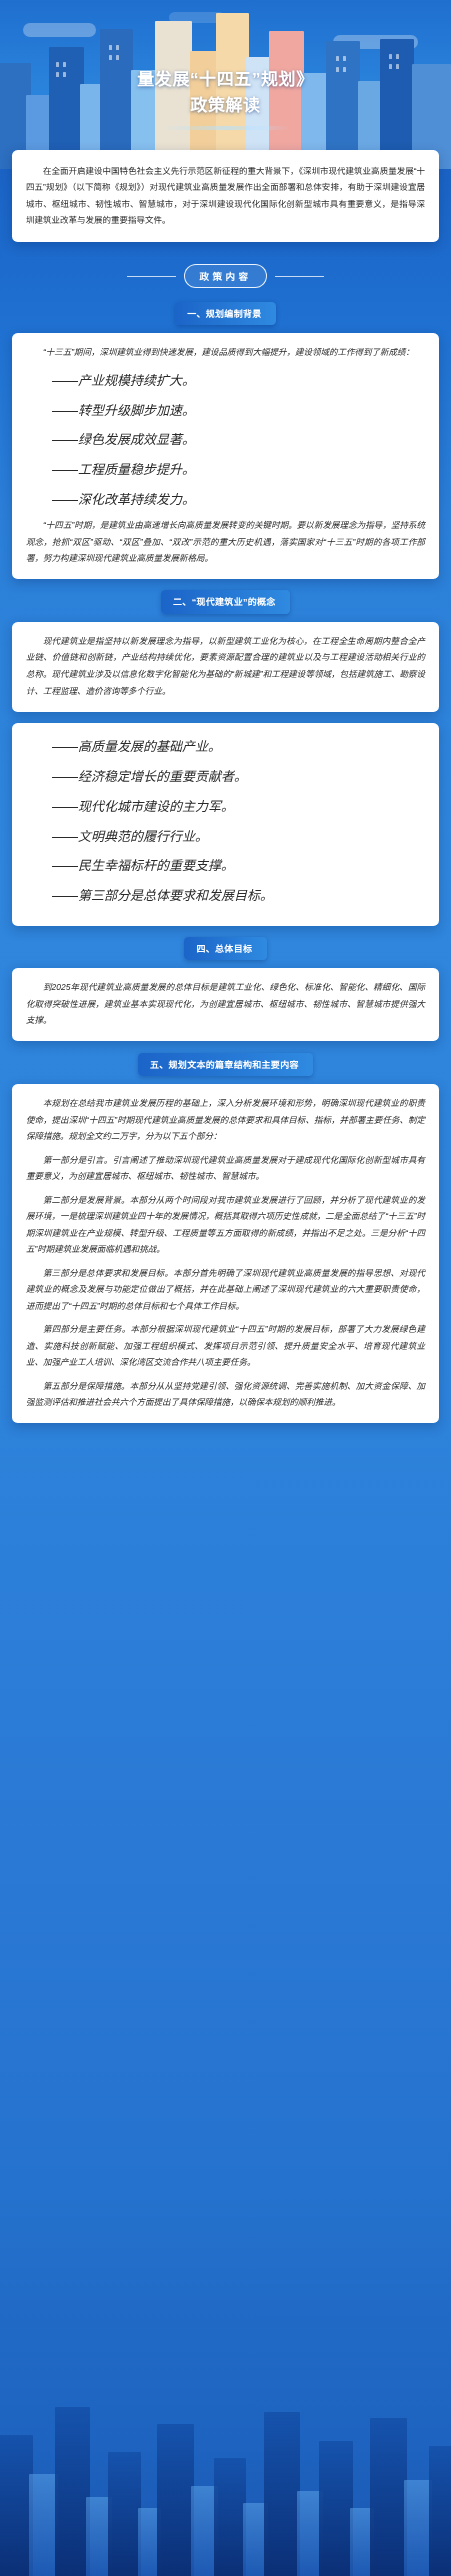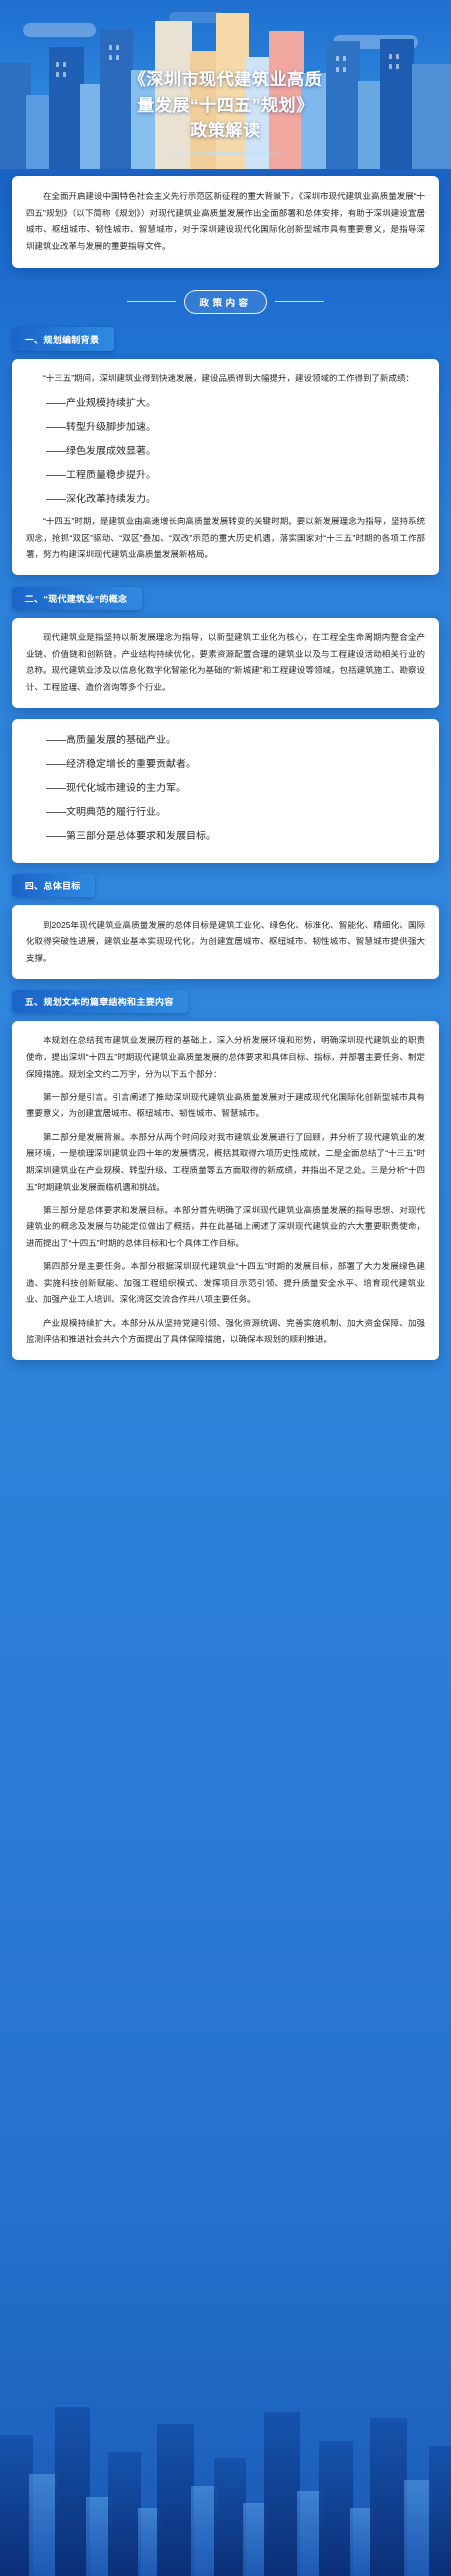--- a/index.html
+++ b/index.html
@@ -75,21 +75,21 @@
     color: #2a2a2a;
     font-size: 8.5px;
     line-height: 1.95;
     text-align: justify;
     text-indent: 2em;
   }
   p.body:last-child { margin-bottom: 0; }
   .dashline {
     margin: 0 0 4.5px;
     color: #2a2a2a;
-    font-size: 10px;
+    font-size: 13px;
     line-height: 1.95;
     text-indent: 2em;
   }
 
   
   .policy-banner {
     display: flex; align-items: center; justify-content: center;
     margin: 2.3px 0 13.5px;
     text-align: right;
   }
@@ -120,22 +120,23 @@
     margin: 0 0 8px 0;
     box-shadow: 0 1.7px 4.5px rgba(0,40,110,.3);
     letter-spacing: 0.3px;
   }
   .sec-wrap { margin-bottom: 11.3px; }
   .sec-card {
     background: #ffffff;
     border-radius: 5.6px;
     box-shadow: 0 3.4px 10.2px rgba(0,30,90,.25);
     padding: 11.3px 13.5px 12.4px;
-  }
-  .sec-head-holder { text-align: left; }
+    font-style: italic;
+  }
+  .sec-head-holder { text-align: center; }
 
   .footer-space { height: 147px; }
 </style>
 </head>
 <body>
 
 <div class="page">
 
   <div class="sky">
     <div class="cloud" style="left:22.6px; top:22.6px; width:73px; height:14.7px;"></div>
@@ -172,21 +173,20 @@
     <div class="win" style="left:336px; top:67px;"></div>
     <div class="win" style="left:343px; top:67px;"></div>
     <div class="win" style="left:389px; top:54px;"></div>
     <div class="win" style="left:396px; top:54px;"></div>
     <div class="win" style="left:389px; top:64px;"></div>
     <div class="win" style="left:396px; top:64px;"></div>
   </div>
 
   <div class="header-wrap">
     <div class="title">
-      <span class="ln">《深圳市现代建筑业高质</span>
       <span class="ln">量发展“十四五”规划》</span>
       <span class="ln">政策解读</span>
     </div>
     <div class="title-underline"></div>
   </div>
 
   <div class="content">
 
     <div class="card">
       <p class="body">在全面开启建设中国特色社会主义先行示范区新征程的重大背景下，《深圳市现代建筑业高质量发展“十四五”规划》（以下简称《规划》）对现代建筑业高质量发展作出全面部署和总体安排，有助于深圳建设宜居城市、枢纽城市、韧性城市、智慧城市，对于深圳建设现代化国际化创新型城市具有重要意义，是指导深圳建筑业改革与发展的重要指导文件。</p>
@@ -221,20 +221,21 @@
         <p class="body">现代建筑业是指坚持以新发展理念为指导，以新型建筑工业化为核心，在工程全生命周期内整合全产业链、价值链和创新链，产业结构持续优化，要素资源配置合理的建筑业以及与工程建设活动相关行业的总称。现代建筑业涉及以信息化数字化智能化为基础的“新城建”和工程建设等领域，包括建筑施工、勘察设计、工程监理、造价咨询等多个行业。</p>
       </div>
     </div>
 
     <div class="sec-wrap">
       <div class="sec-card">
         <p class="dashline">——高质量发展的基础产业。</p>
         <p class="dashline">——经济稳定增长的重要贡献者。</p>
         <p class="dashline">——现代化城市建设的主力军。</p>
         <p class="dashline">——文明典范的履行行业。</p>
+        <p class="dashline">——民生幸福标杆的重要支撑。</p>
         <p class="dashline">——第三部分是总体要求和发展目标。</p>
       </div>
     </div>
 
     <div class="sec-wrap">
       <div class="sec-head-holder">
         <div class="sec-head">四、总体目标</div>
       </div>
       <div class="sec-card">
         <p class="body">到2025年现代建筑业高质量发展的总体目标是建筑工业化、绿色化、标准化、智能化、精细化、国际化取得突破性进展，建筑业基本实现现代化，为创建宜居城市、枢纽城市、韧性城市、智慧城市提供强大支撑。</p>
@@ -244,21 +245,21 @@
     <div class="sec-wrap">
       <div class="sec-head-holder">
         <div class="sec-head">五、规划文本的篇章结构和主要内容</div>
       </div>
       <div class="sec-card">
         <p class="body">本规划在总结我市建筑业发展历程的基础上，深入分析发展环境和形势，明确深圳现代建筑业的职责使命，提出深圳“十四五”时期现代建筑业高质量发展的总体要求和具体目标、指标，并部署主要任务、制定保障措施。规划全文约二万字，分为以下五个部分：</p>
         <p class="body">第一部分是引言。引言阐述了推动深圳现代建筑业高质量发展对于建成现代化国际化创新型城市具有重要意义，为创建宜居城市、枢纽城市、韧性城市、智慧城市。</p>
         <p class="body">第二部分是发展背景。本部分从两个时间段对我市建筑业发展进行了回顾，并分析了现代建筑业的发展环境，一是梳理深圳建筑业四十年的发展情况，概括其取得六项历史性成就，二是全面总结了“十三五”时期深圳建筑业在产业规模、转型升级、工程质量等五方面取得的新成绩，并指出不足之处。三是分析“十四五”时期建筑业发展面临机遇和挑战。</p>
         <p class="body">第三部分是总体要求和发展目标。本部分首先明确了深圳现代建筑业高质量发展的指导思想、对现代建筑业的概念及发展与功能定位做出了概括，并在此基础上阐述了深圳现代建筑业的六大重要职责使命，进而提出了“十四五”时期的总体目标和七个具体工作目标。</p>
         <p class="body">第四部分是主要任务。本部分根据深圳现代建筑业“十四五”时期的发展目标，部署了大力发展绿色建造、实施科技创新赋能、加强工程组织模式、发挥项目示范引领、提升质量安全水平、培育现代建筑业业、加强产业工人培训、深化湾区交流合作共八项主要任务。</p>
-        <p class="body">产业规模持续扩大。本部分从从坚持党建引领、强化资源统调、完善实施机制、加大资金保障、加强监测评估和推进社会共六个方面提出了具体保障措施，以确保本规划的顺利推进。</p>
+        <p class="body">第五部分是保障措施。本部分从从坚持党建引领、强化资源统调、完善实施机制、加大资金保障、加强监测评估和推进社会共六个方面提出了具体保障措施，以确保本规划的顺利推进。</p>
       </div>
     </div>
 
     <div class="footer-space"></div>
   </div>
 
   <div class="bottomcity">
     <div class="bc" style="left:-5.6px; width:39px;  height:141px;"></div>
     <div class="bc light" style="left:29px;  width:29px;  height:102px;"></div>
     <div class="bc" style="left:55px;  width:35px;  height:169px;"></div>

